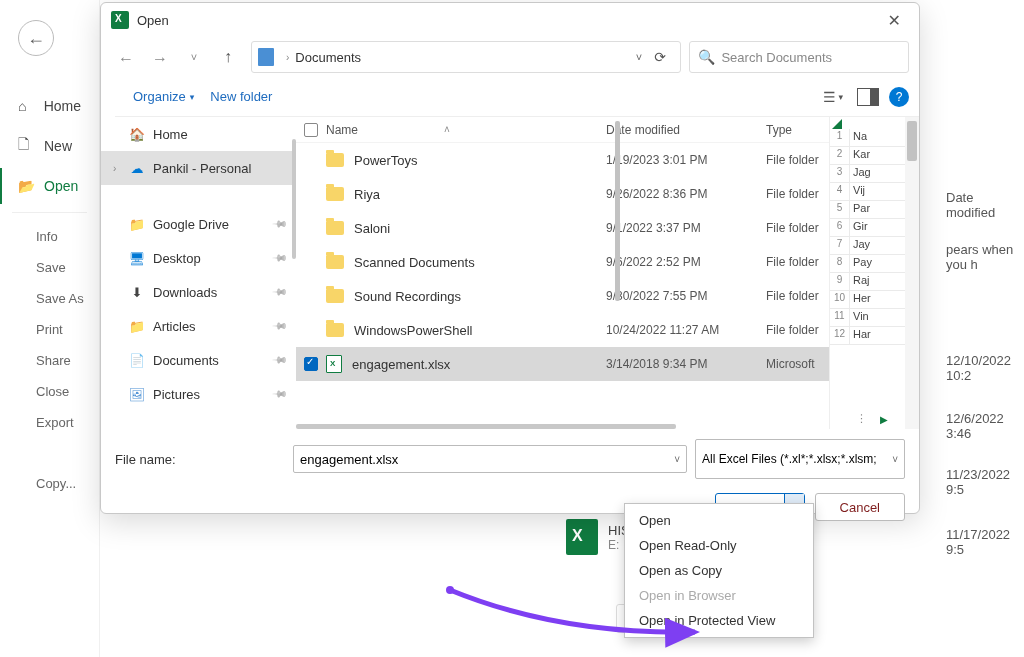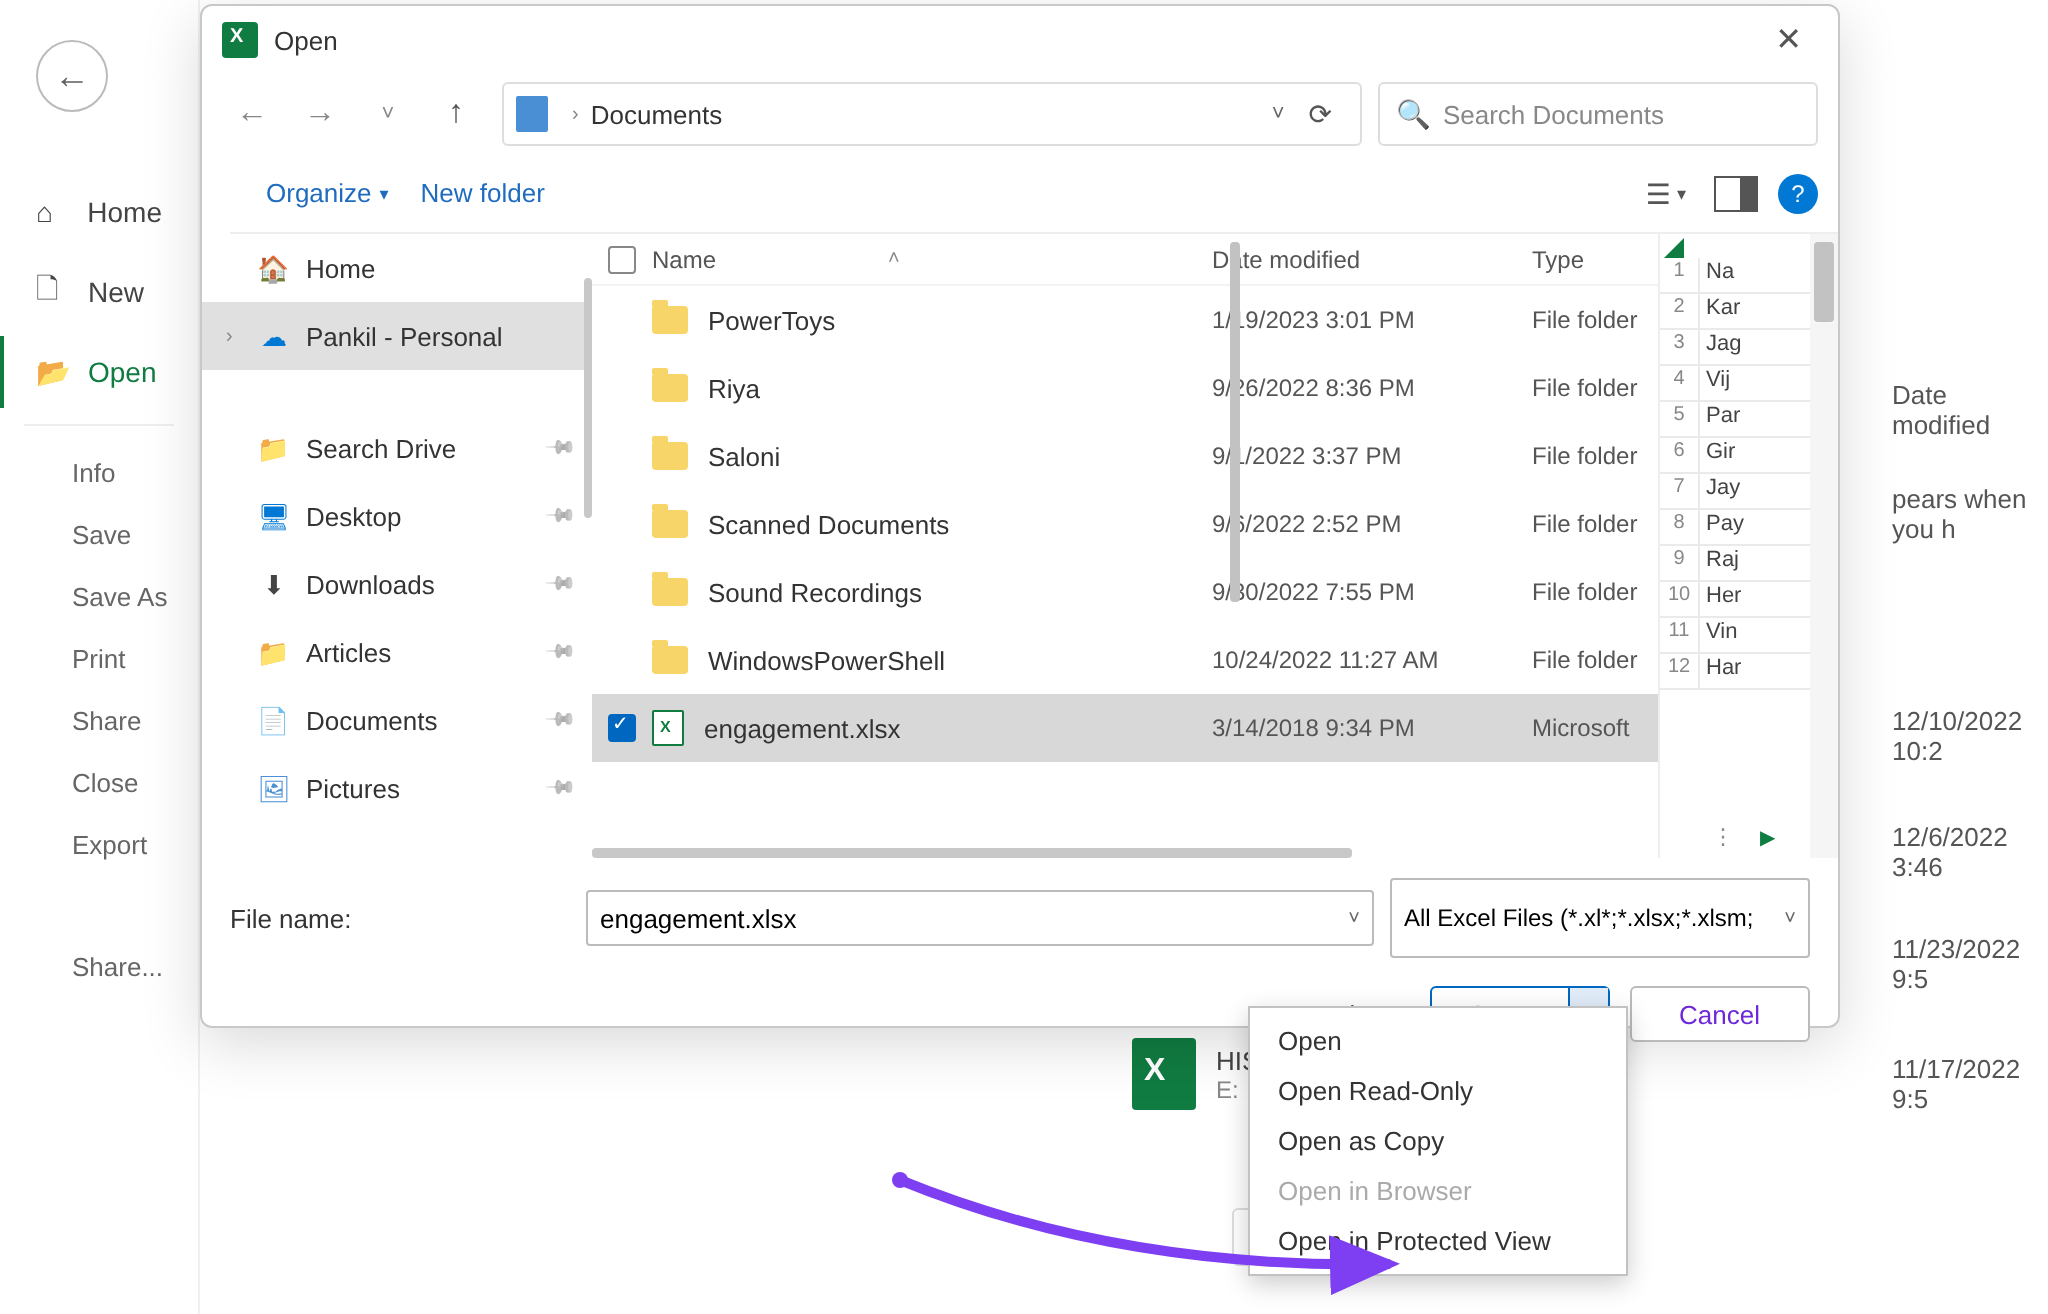--- a/index.html
+++ b/index.html
@@ -104,21 +104,21 @@
 .fn-input { flex:1; height:28px; border:1px solid #bbb; border-radius:2px; padding:0 6px; font-size:13px; display:flex; align-items:center; }
 .fn-input .dd { margin-left:auto; color:#666; font-size:10px; }
 .filter { width:210px; height:40px; border:1px solid #bbb; border-radius:2px; padding:0 6px; font-size:12px; display:flex; align-items:center; }
 .filter .dd { margin-left:auto; color:#666; font-size:10px; }
 .btn-row { display:flex; align-items:center; justify-content:flex-end; gap:10px; }
 .tools-link { font-size:13px; color:#333; margin-right:10px; display:flex; align-items:center; gap:6px; }
 .btn { height:28px; border:1px solid #bbb; border-radius:3px; background:#fff; font-size:13px; display:flex; align-items:center; }
 .btn.open { border-color:#0067c0; }
 .btn.open .lbl { color:#0067c0; padding:0 18px; }
 .btn.open .split { width:20px; height:100%; border-left:1px solid #0067c0; display:flex; align-items:center; justify-content:center; color:#0067c0; font-size:9px; background:#e0ecf8;}
-.btn.cancel { padding:0 24px; color:#6d28d9; }
+.btn.cancel { padding:0 24px; color:#7f1d1d; }
 
 
 .menu { position:absolute; left:624px; top:503px; width:190px; background:#fff; border:1px solid #c2c2c2; box-shadow:0 4px 12px rgba(0,0,0,0.2); padding:4px 0; z-index:50; }
 .menu-item { padding:5px 14px; font-size:13px; color:#333; }
 .menu-item.disabled { color:#aaa; }
 
 
 .arrow { position:absolute; left:440px; top:580px; width:280px; height:70px; pointer-events:none; z-index:60; }
 </style>
 </head>
@@ -141,21 +141,21 @@
       </div>
     <div class="bs-sep"></div>
     <div class="bs-sub">Info</div>
     <div class="bs-sub">Save</div>
     <div class="bs-sub">Save As</div>
     <div class="bs-sub">Print</div>
     <div class="bs-sub">Share</div>
     <div class="bs-sub">Close</div>
     <div class="bs-sub">Export</div>
     <div style="height:30px"></div>
-    <div class="bs-sub">Share...</div>
+    <div class="bs-sub">Copy...</div>
   </div>
   <div class="bs-right">
     <div class="bs-col-date">Date modified</div>
     <div class="bs-col-text">pears when you h</div>
     <div class="bs-row" style="top:353px;left:846px">12/10/2022 10:2</div>
     <div class="bs-row" style="top:411px;left:846px">12/6/2022 3:46</div>
     <div class="bs-row" style="top:467px;left:846px">11/23/2022 9:5</div>
     <div class="bs-row" style="top:527px;left:846px">11/17/2022 9:5</div>
     <div class="bs-file" style="top:519px;left:466px">
       <div class="xic"></div>
@@ -215,21 +215,21 @@
         </div>
       <div class="tree-item sel">
           <span class="tree-chev">›</span>
           <span class="tree-ic" style="color:#0078d4">☁</span>
           <span>Pankil - Personal</span>
         </div>
       <div style="height:22px"></div>
       <div class="tree-item pinned">
           <span class="tree-chev"></span>
           <span class="tree-ic">📁</span>
-          <span>Search Drive</span>
+          <span>Google Drive</span>
         </div>
       <div class="tree-item pinned">
           <span class="tree-chev"></span>
           <span class="tree-ic" style="color:#0078d4">🖥</span>
           <span>Desktop</span>
         </div>
       <div class="tree-item pinned">
           <span class="tree-chev"></span>
           <span class="tree-ic" style="color:#444">⬇</span>
           <span>Downloads</span>

